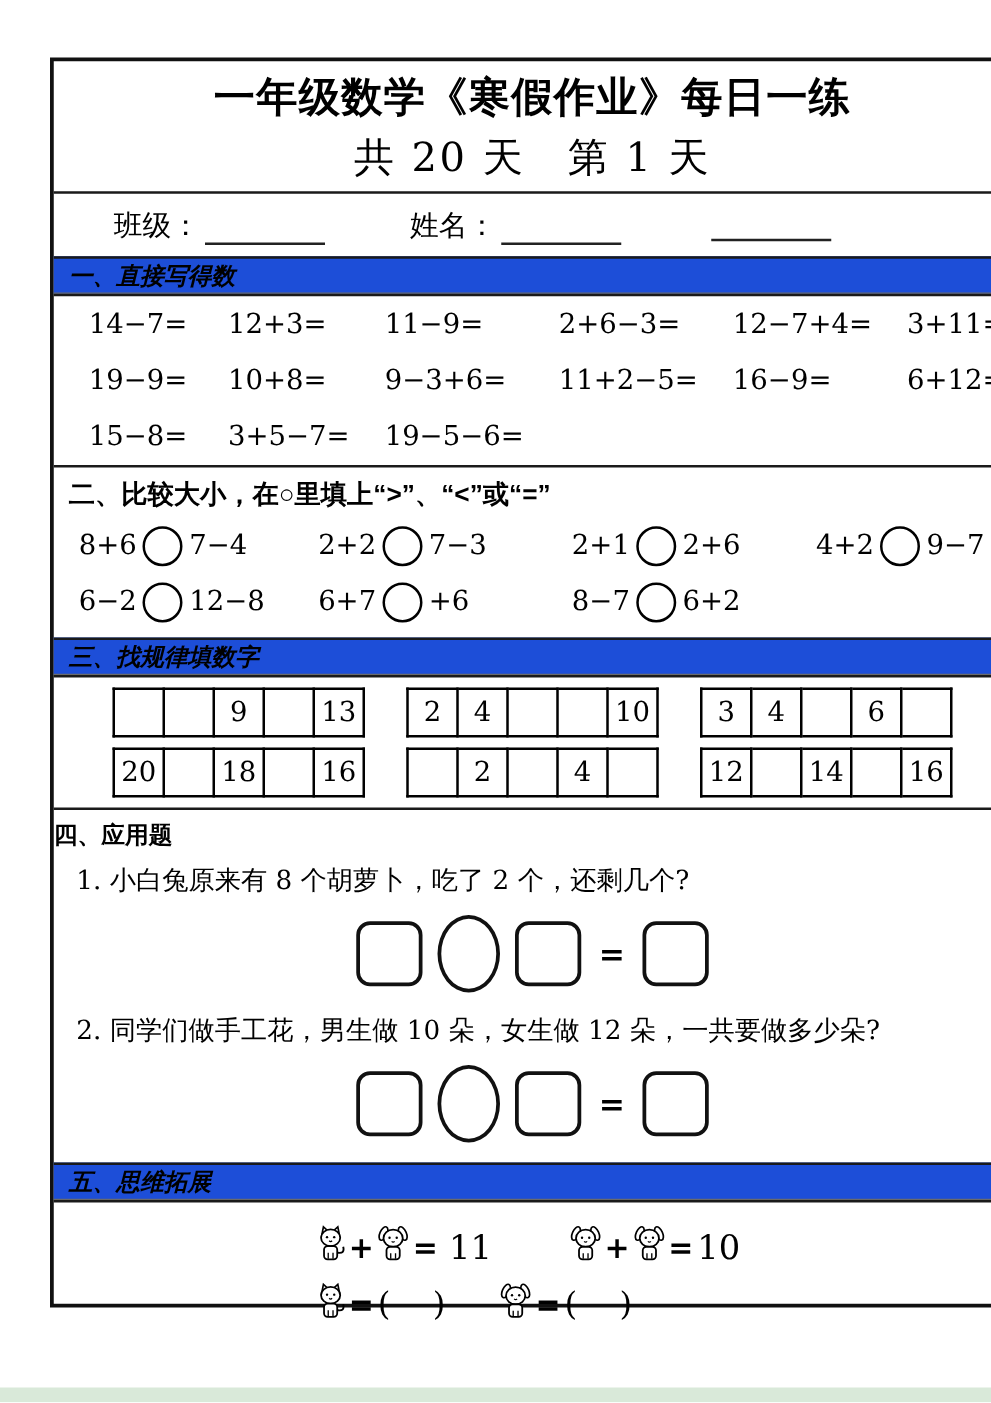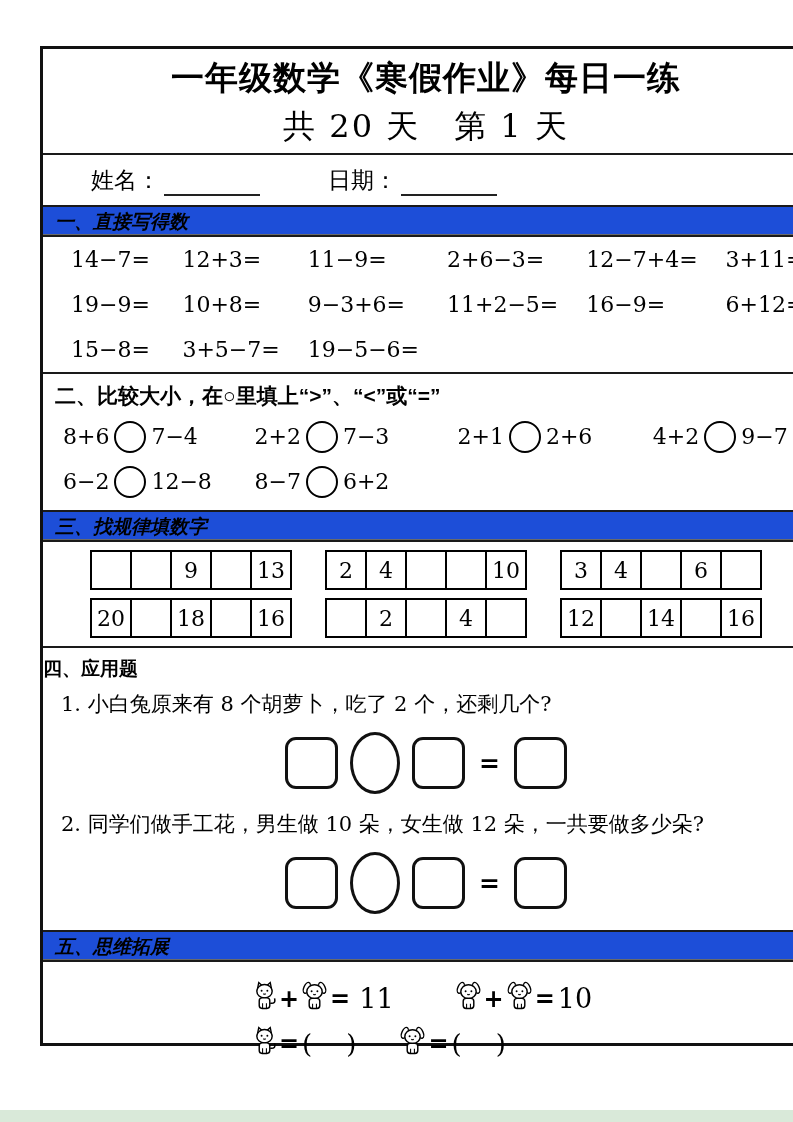--- a/index.html
+++ b/index.html
@@ -75,25 +75,28 @@
 <div class="page">
   <div class="sheet">
 
     <div class="row title-box">
       <div class="title-l1">一年级数学《寒假作业》每日一练</div>
       <div class="title-l2">共 20 天　第 1 天</div>
     </div>
 
     <div class="row name-row">
       <span class="name-item">
+        <span>班级：</span>
+        <span class="blank"></span>
+      </span>
+      <span class="name-item">
         <span>姓名：</span>
         <span class="blank"></span>
       </span>
       <span class="name-item">
-        <span>日期：</span>
         <span class="blank"></span>
       </span>
     </div>
 
     <div class="row green-h">一、直接写得数</div>
     <div class="row calc-grid">
       <span class="expr">14−7=</span>
       <span class="expr">12+3=</span>
       <span class="expr">11−9=</span>
       <span class="expr">2+6−3=</span>
@@ -134,20 +137,25 @@
           <span>9−7</span>
         </span>
       </div>
       <div class="cmp-row">
         <span class="cmp-item">
           <span>6−2</span>
           <span class="cmp-circle"></span>
           <span>12−8</span>
         </span>
         <span class="cmp-item">
+          <span>6+7</span>
+          <span class="cmp-circle"></span>
+          <span>+6</span>
+        </span>
+        <span class="cmp-item">
           <span>8−7</span>
           <span class="cmp-circle"></span>
           <span>6+2</span>
         </span>
       </div>
     </div>
 
     <div class="row green-h">三、找规律填数字</div>
     <div class="row seq-area">
       <div class="seq-row">

